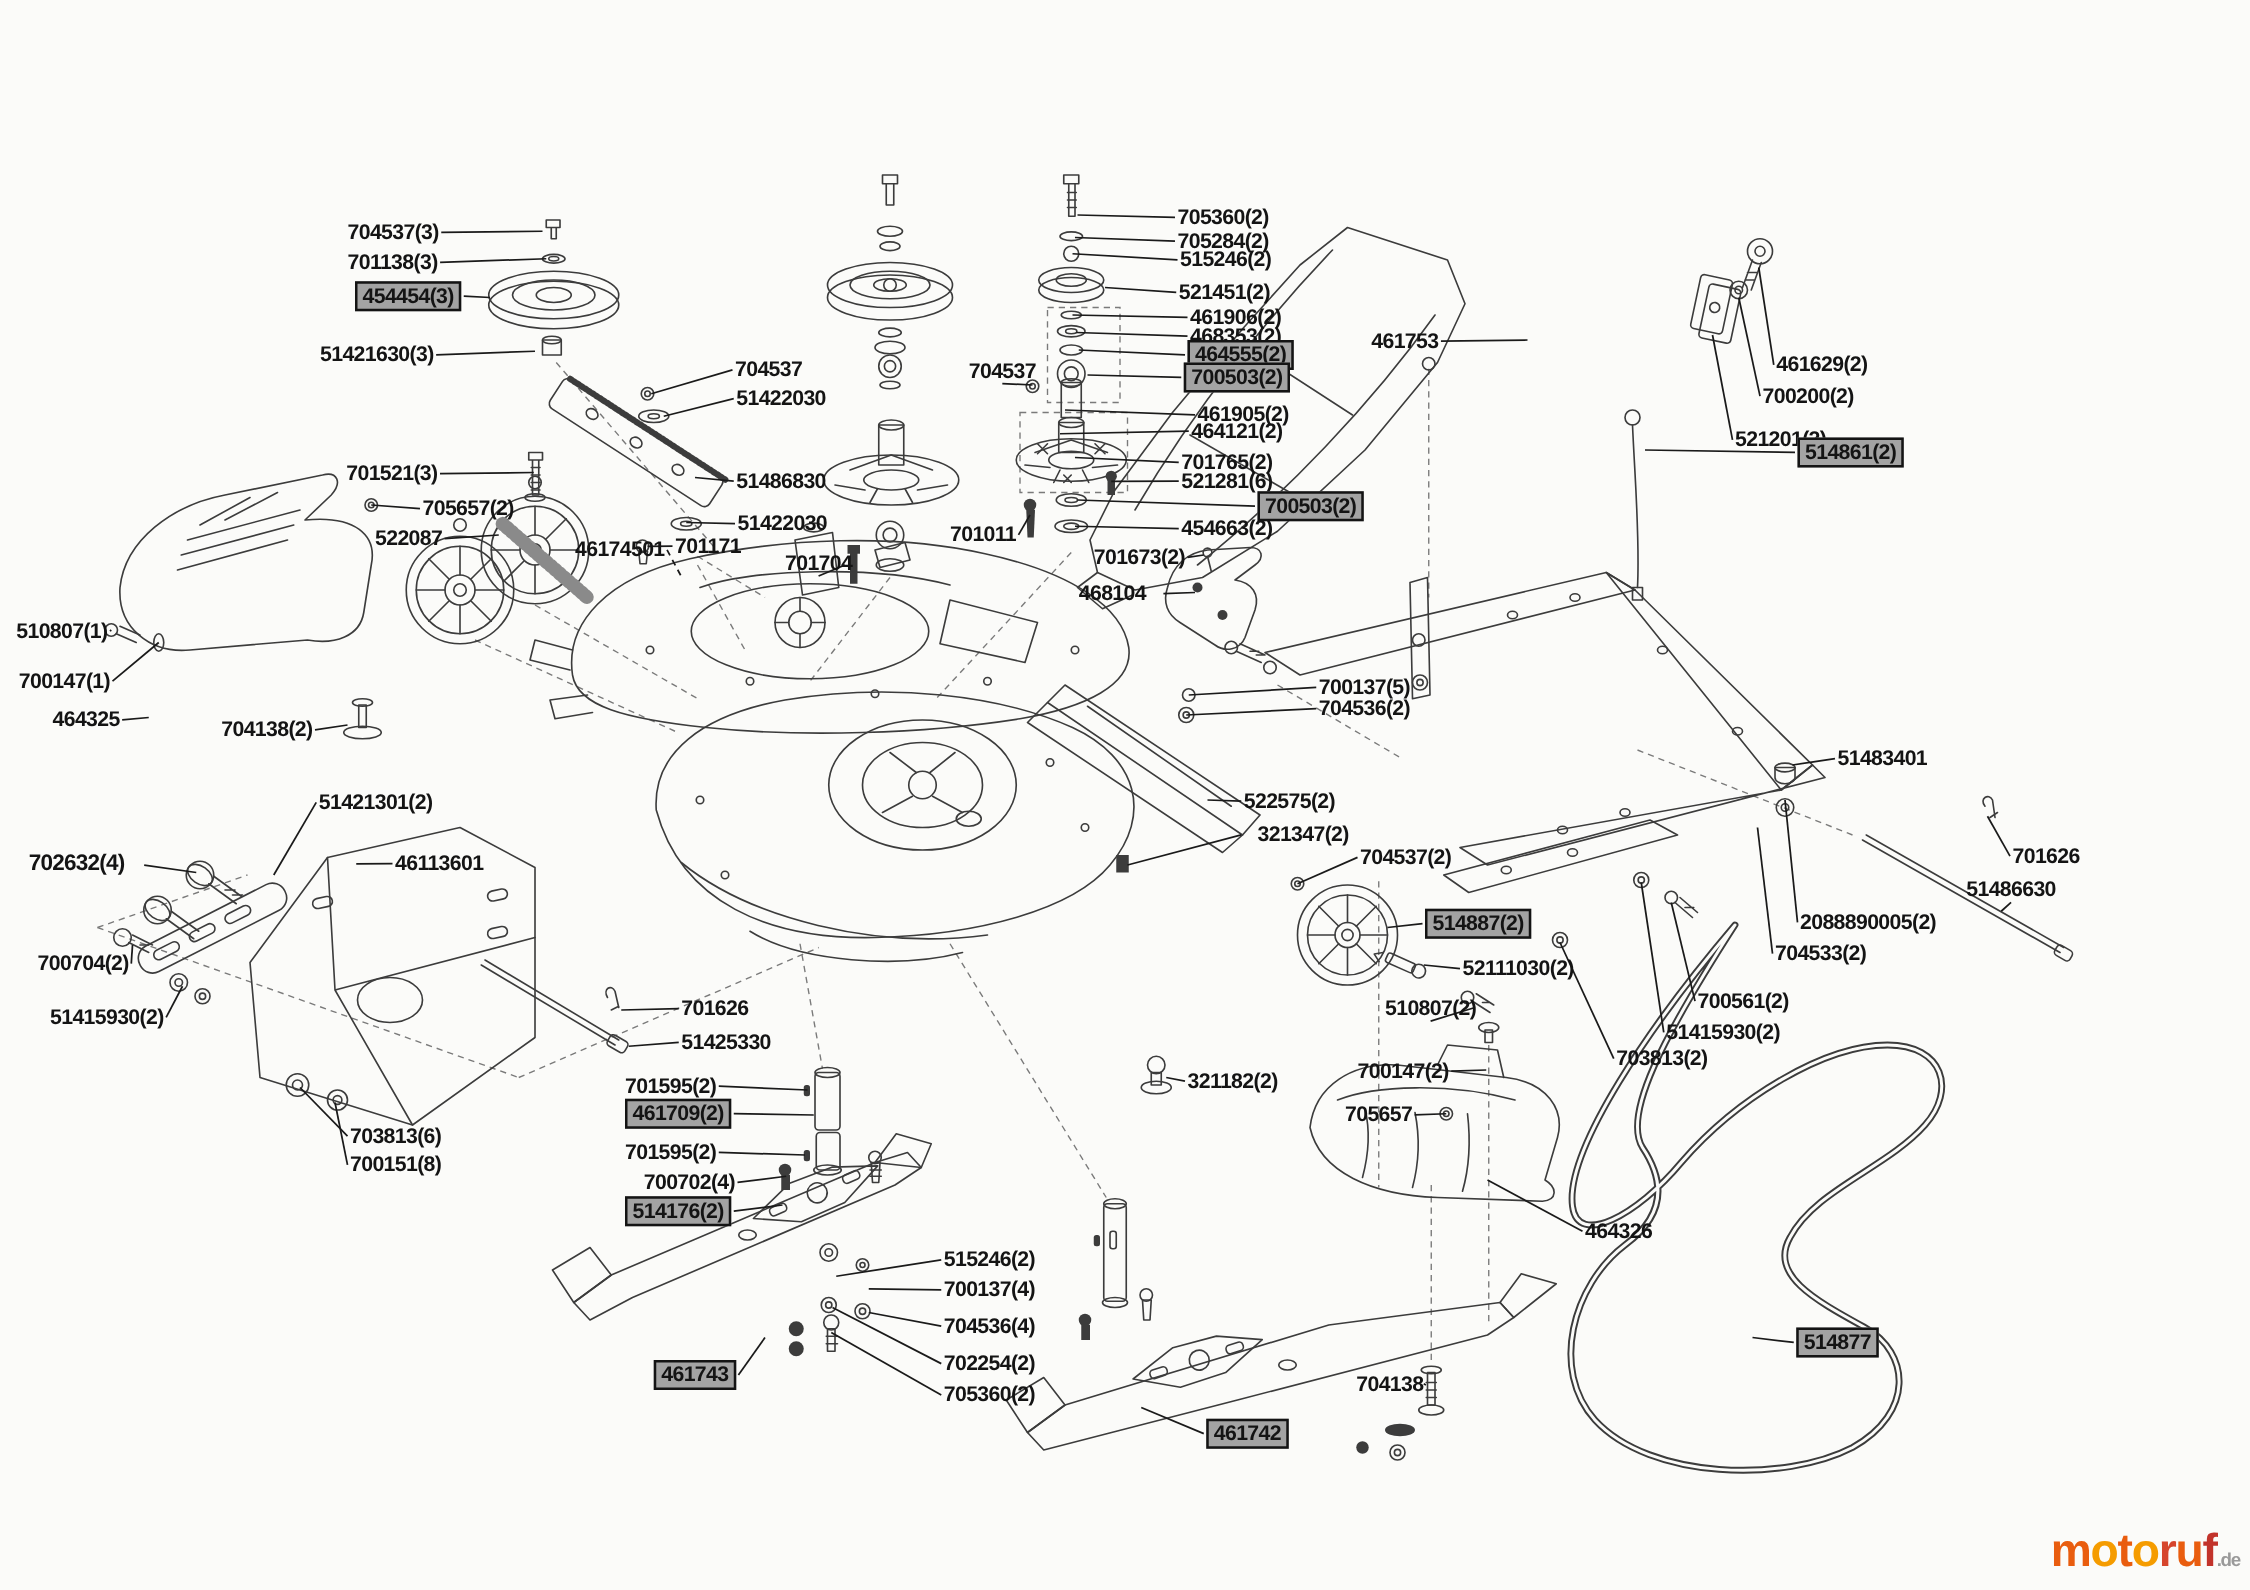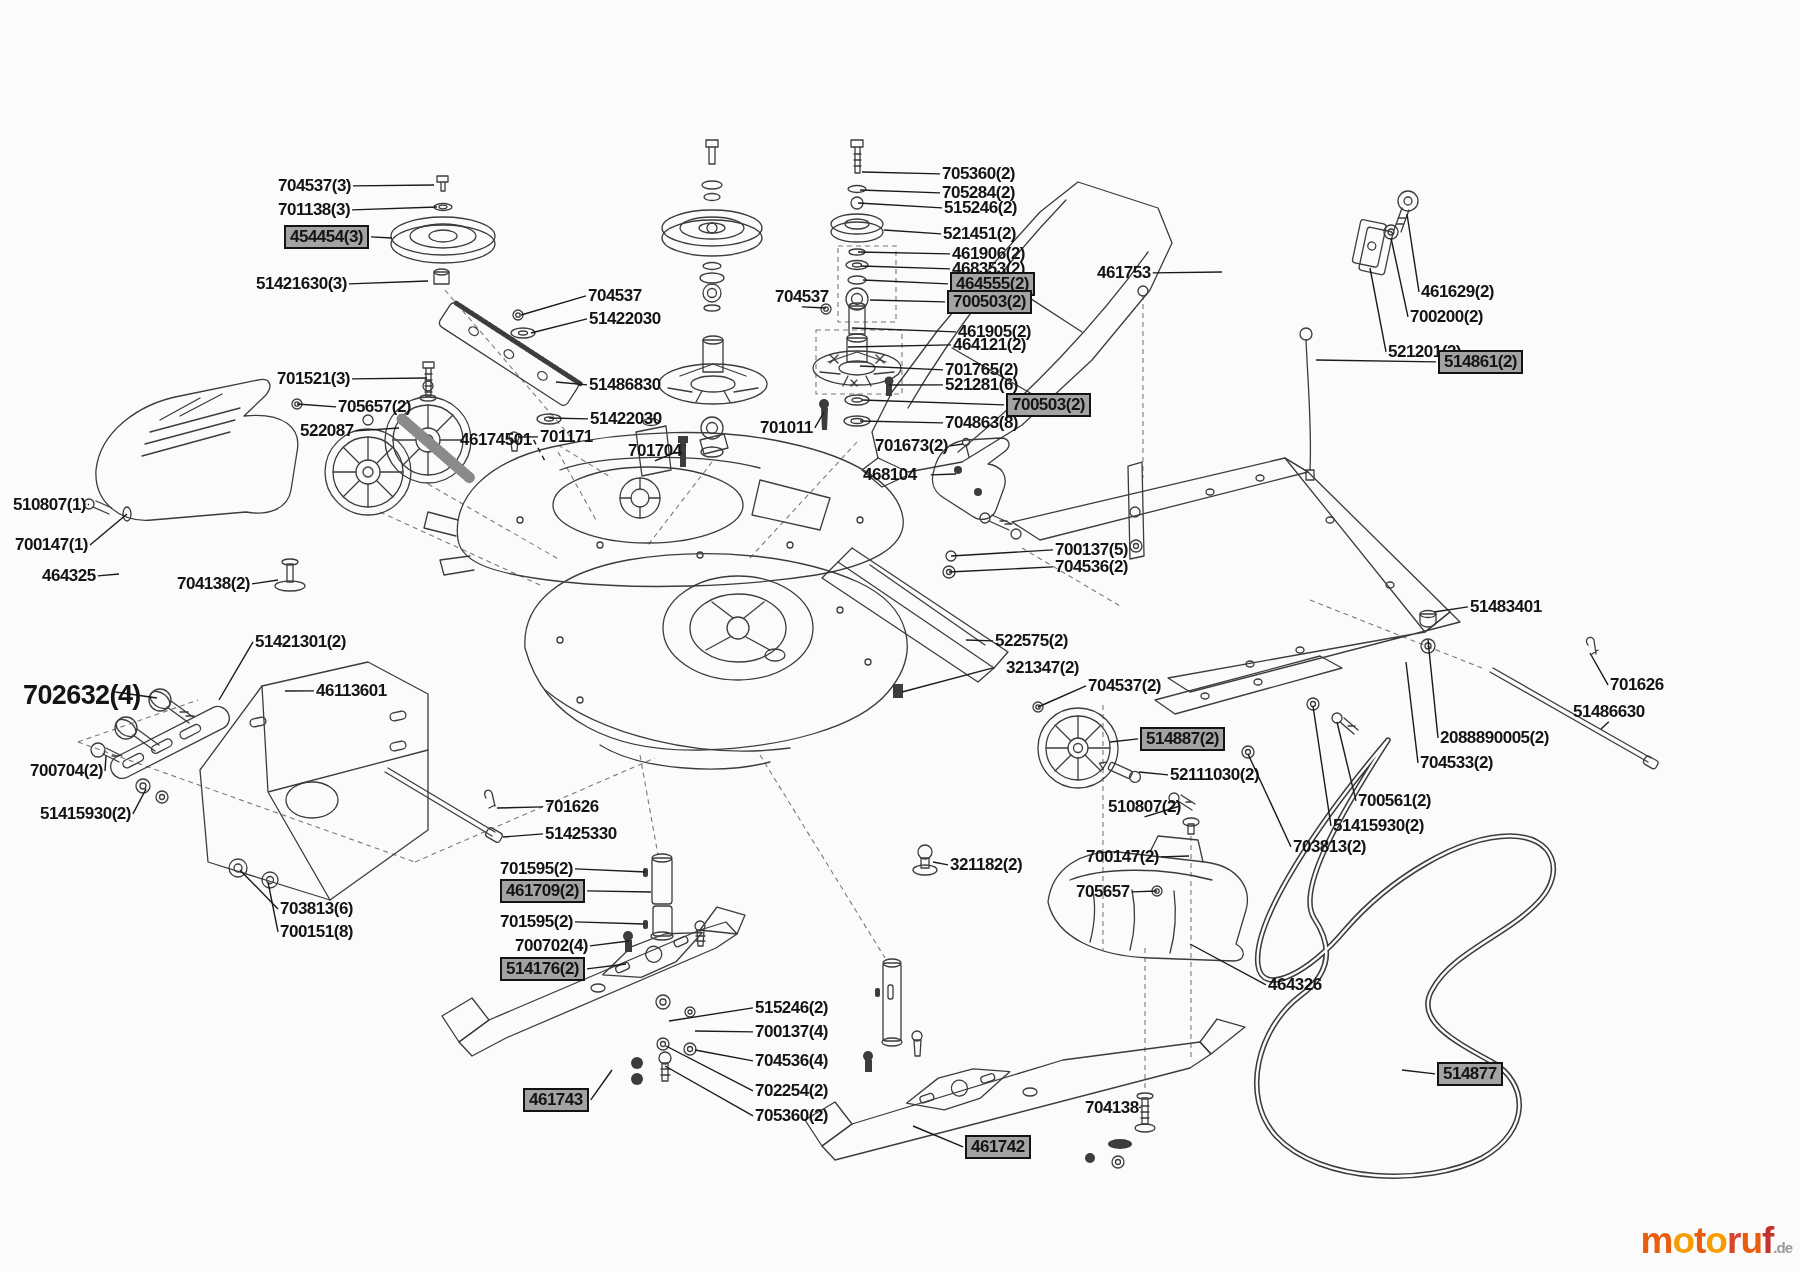--- a/index.html
+++ b/index.html
@@ -8,21 +8,21 @@
   #art,#leads{position:absolute;left:0;top:0;width:1800px;height:1272px;pointer-events:none;}
   .ln{stroke:#3c3c3c;fill:none;stroke-width:1.3;stroke-linejoin:round;stroke-linecap:round;}
   .dk{fill:#3c3c3c;stroke:none;}
   .dash{stroke:#7a7a7a;fill:none;stroke-width:1.1;stroke-dasharray:5 4;}
   .belt{stroke:#3c3c3c;fill:none;stroke-width:5.5;stroke-linejoin:round;}
   .beltw{stroke:#fbfbf9;fill:none;stroke-width:2.4;stroke-linejoin:round;}
   .spring{stroke:#8a8a8a;stroke-width:11;stroke-dasharray:2 2.6;fill:none;}
   .plabel{position:absolute;font-weight:bold;font-size:17px;line-height:1.05;color:#141414;
           letter-spacing:-0.5px;white-space:nowrap;z-index:5;}
   .plabel.boxed{border:2px solid #141414;padding:1px 4px;background:#a3a3a3;}
-  .plabel.big{font-size:27px;letter-spacing:-0.6px;}
+  .plabel.big{font-size:18px;letter-spacing:-0.6px;}
   #logo{position:absolute;right:8px;bottom:10px;font-weight:bold;font-size:37px;
         letter-spacing:-1px;z-index:6;}
   #logo .tld{font-size:15px;font-weight:bold;vertical-align:baseline;}
 </style>
 </head>
 <body>
 
 <div id="stage">
 
   <svg id="art" viewBox="0 0 1800 1272">
@@ -563,21 +563,21 @@
       <div class="plabel" style="left: 943px; top: 225px;">521451(2)</div>
       <div class="plabel" style="left: 952px; top: 245px;">461906(2)</div>
       <div class="plabel" style="left: 952px; top: 260px;">468353(2)</div>
       <div class="plabel boxed" style="left: 950px; top: 272px;">464555(2)</div>
       <div class="plabel boxed" style="left: 947px; top: 290px;">700503(2)</div>
       <div class="plabel" style="left: 958px; top: 323px;">461905(2)</div>
       <div class="plabel" style="left: 953px; top: 336px;">464121(2)</div>
       <div class="plabel" style="left: 945px; top: 361px;">701765(2)</div>
       <div class="plabel" style="left: 945px; top: 376px;">521281(6)</div>
       <div class="plabel boxed" style="left: 1006px; top: 393px;">700503(2)</div>
-      <div class="plabel" style="left: 945px; top: 414px;">704863(8)</div>
+      <div class="plabel" style="left: 945px; top: 414px;">454663(2)</div>
       <div class="plabel" style="left: 1097px; top: 264px;">461753</div>
       <div class="plabel" style="left: 1421px; top: 283px;">461629(2)</div>
       <div class="plabel" style="left: 1410px; top: 308px;">700200(2)</div>
       <div class="plabel" style="left: 1388px; top: 343px;">521201(2)</div>
       <div class="plabel boxed" style="left: 1438px; top: 350px;">514861(2)</div>
       <div class="plabel" style="left: 1055px; top: 541px;">700137(5)</div>
       <div class="plabel" style="left: 1055px; top: 558px;">704536(2)</div>
       <div class="plabel" style="left: 1470px; top: 598px;">51483401</div>
       <div class="plabel" style="left: 995px; top: 632px;">522575(2)</div>
       <div class="plabel" style="left: 995px; top: 659px; padding-left: 11px;">321347(2)</div>

